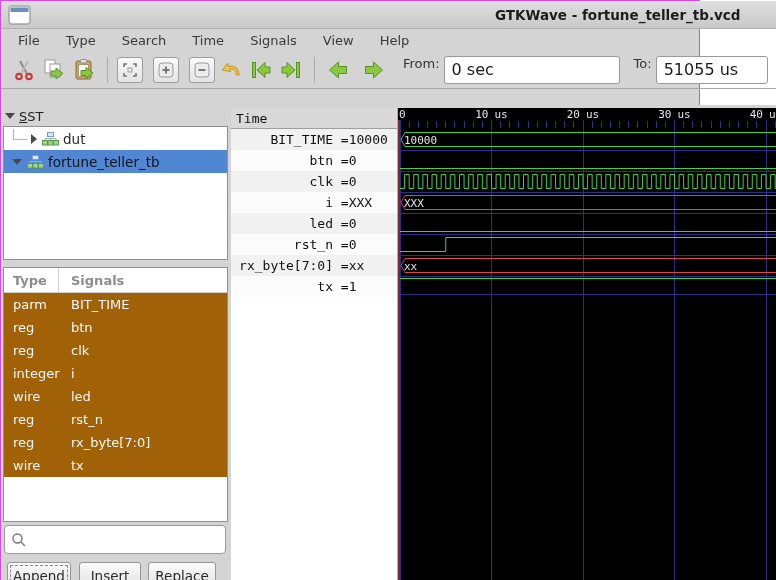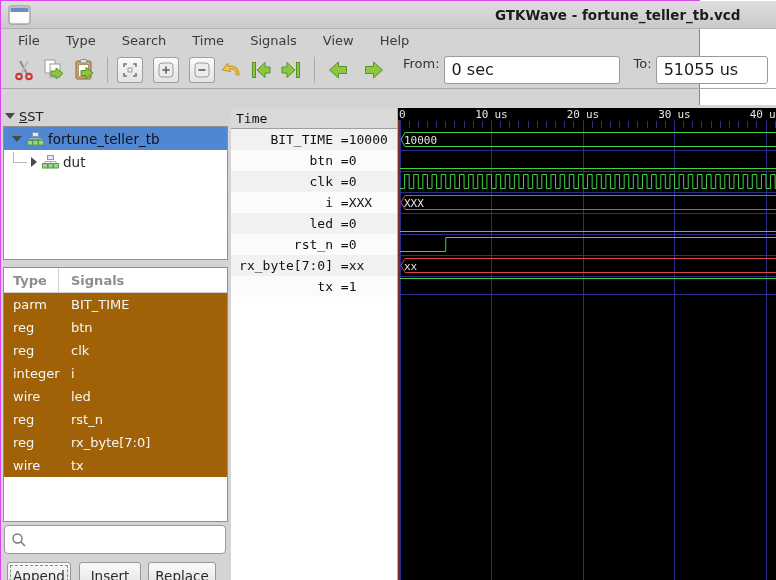--- a/index.html
+++ b/index.html
@@ -195,43 +195,43 @@
   </div>
 
   <div class="main">
 
     <div class="sst-header">
       <span class="tri-down"></span>
       <span class="sst-title">SST</span>
     </div>
 
     <div class="tree-box">
+      <div class="tree-row">
+        <span class="tree-connector"></span>
+        <span class="tri-right"></span>
+        <svg class="hier-icon" viewBox="0 0 17 14">
+          <path d="M8.5 5 V3 M3 8 V6.5 H14 V8 M8.5 8 V6" stroke="#9ab0cc" fill="none"></path>
+          <rect x="5.5" y="0.5" width="6" height="4" fill="#dce9f8" stroke="#7a9cc8"></rect>
+          <rect x="0.5" y="8.5" width="5" height="4.5" fill="#9fd48a" stroke="#5a9a4a"></rect>
+          <rect x="6" y="8.5" width="5" height="4.5" fill="#9fd48a" stroke="#5a9a4a"></rect>
+          <rect x="11.5" y="8.5" width="5" height="4.5" fill="#9fd48a" stroke="#5a9a4a"></rect>
+        </svg>
+        <span class="tree-label">dut</span>
+      </div>
       <div class="tree-row selected">
         <span class="tree-indent1"></span>
         <span class="tri-down"></span>
         <svg class="hier-icon" viewBox="0 0 17 14">
           <path d="M8.5 5 V3 M3 8 V6.5 H14 V8 M8.5 8 V6" stroke="#9ab0cc" fill="none"></path>
           <rect x="5.5" y="0.5" width="6" height="4" fill="#dce9f8" stroke="#7a9cc8"></rect>
           <rect x="0.5" y="8.5" width="5" height="4.5" fill="#9fd48a" stroke="#5a9a4a"></rect>
           <rect x="6" y="8.5" width="5" height="4.5" fill="#9fd48a" stroke="#5a9a4a"></rect>
           <rect x="11.5" y="8.5" width="5" height="4.5" fill="#9fd48a" stroke="#5a9a4a"></rect>
         </svg>
         <span class="tree-label">fortune_teller_tb</span>
-      </div>
-      <div class="tree-row">
-        <span class="tree-connector"></span>
-        <span class="tri-right"></span>
-        <svg class="hier-icon" viewBox="0 0 17 14">
-          <path d="M8.5 5 V3 M3 8 V6.5 H14 V8 M8.5 8 V6" stroke="#9ab0cc" fill="none"></path>
-          <rect x="5.5" y="0.5" width="6" height="4" fill="#dce9f8" stroke="#7a9cc8"></rect>
-          <rect x="0.5" y="8.5" width="5" height="4.5" fill="#9fd48a" stroke="#5a9a4a"></rect>
-          <rect x="6" y="8.5" width="5" height="4.5" fill="#9fd48a" stroke="#5a9a4a"></rect>
-          <rect x="11.5" y="8.5" width="5" height="4.5" fill="#9fd48a" stroke="#5a9a4a"></rect>
-        </svg>
-        <span class="tree-label">dut</span>
       </div>
     </div>
 
     <div class="signals-box">
       <div class="sig-header">
         <span class="col-type">Type</span>
         <span class="col-sig">Signals</span>
       </div>
       <div class="sig-row">
         <span class="cell-type">parm</span>

